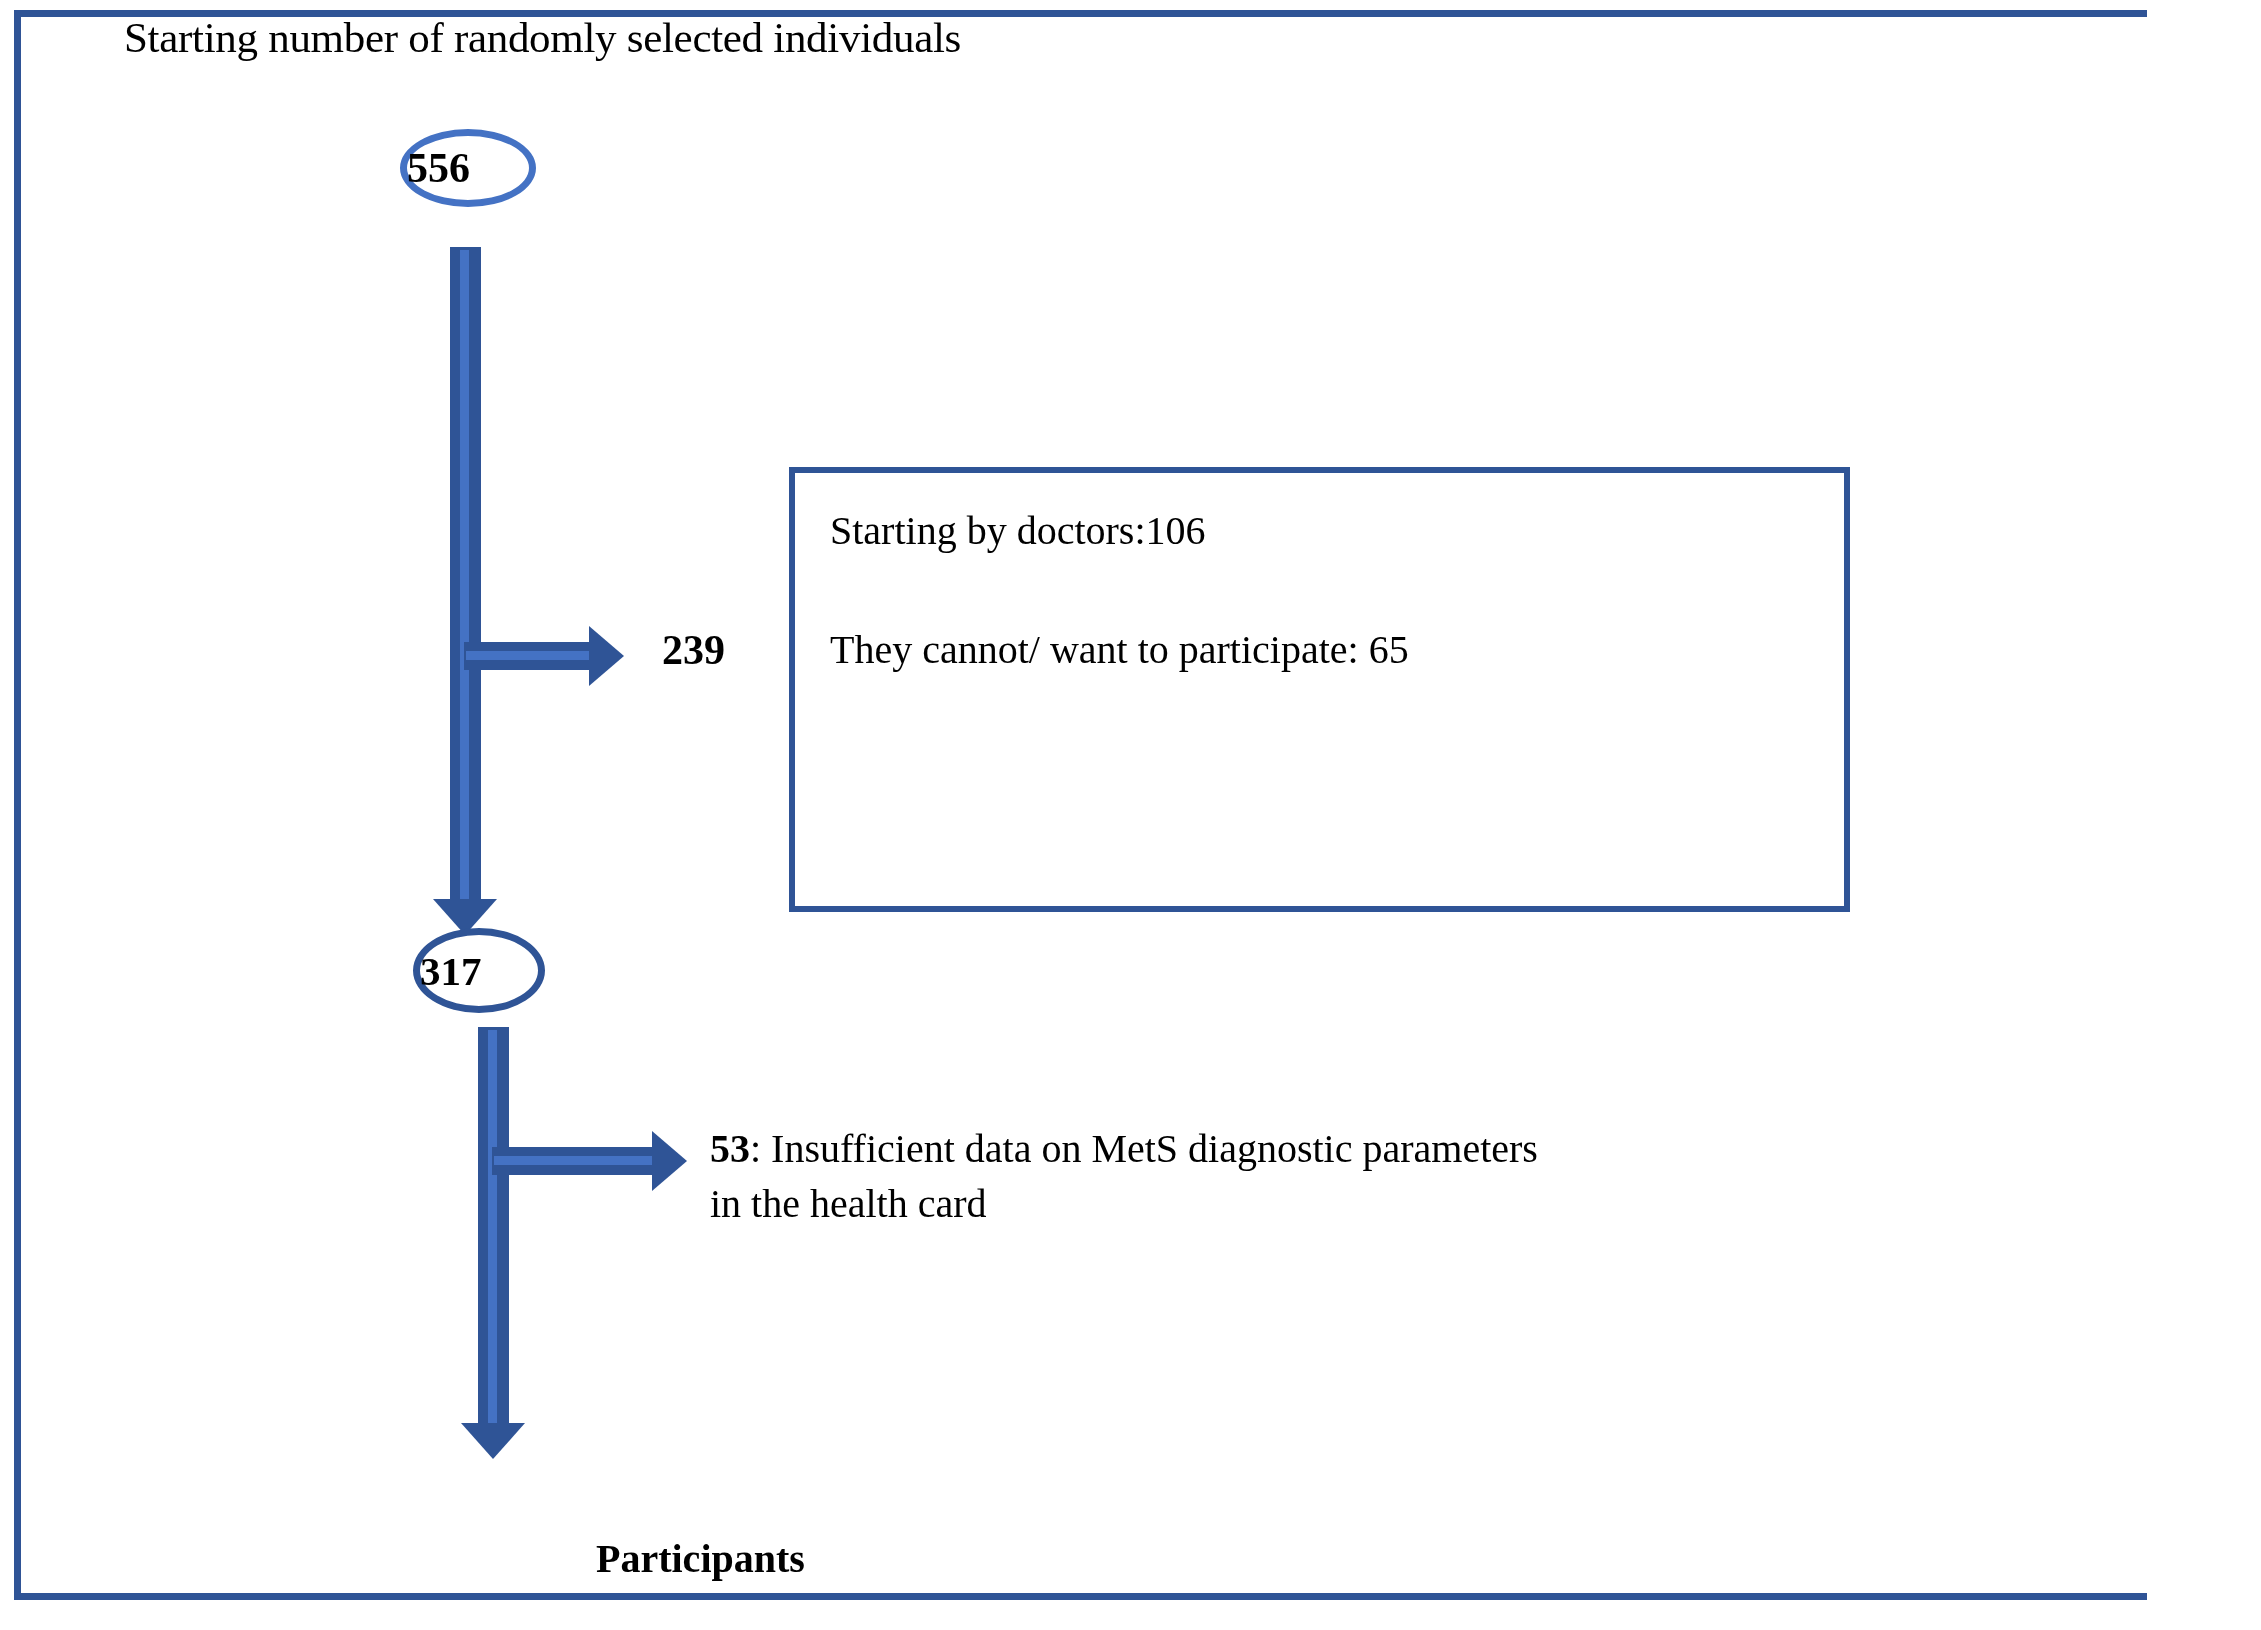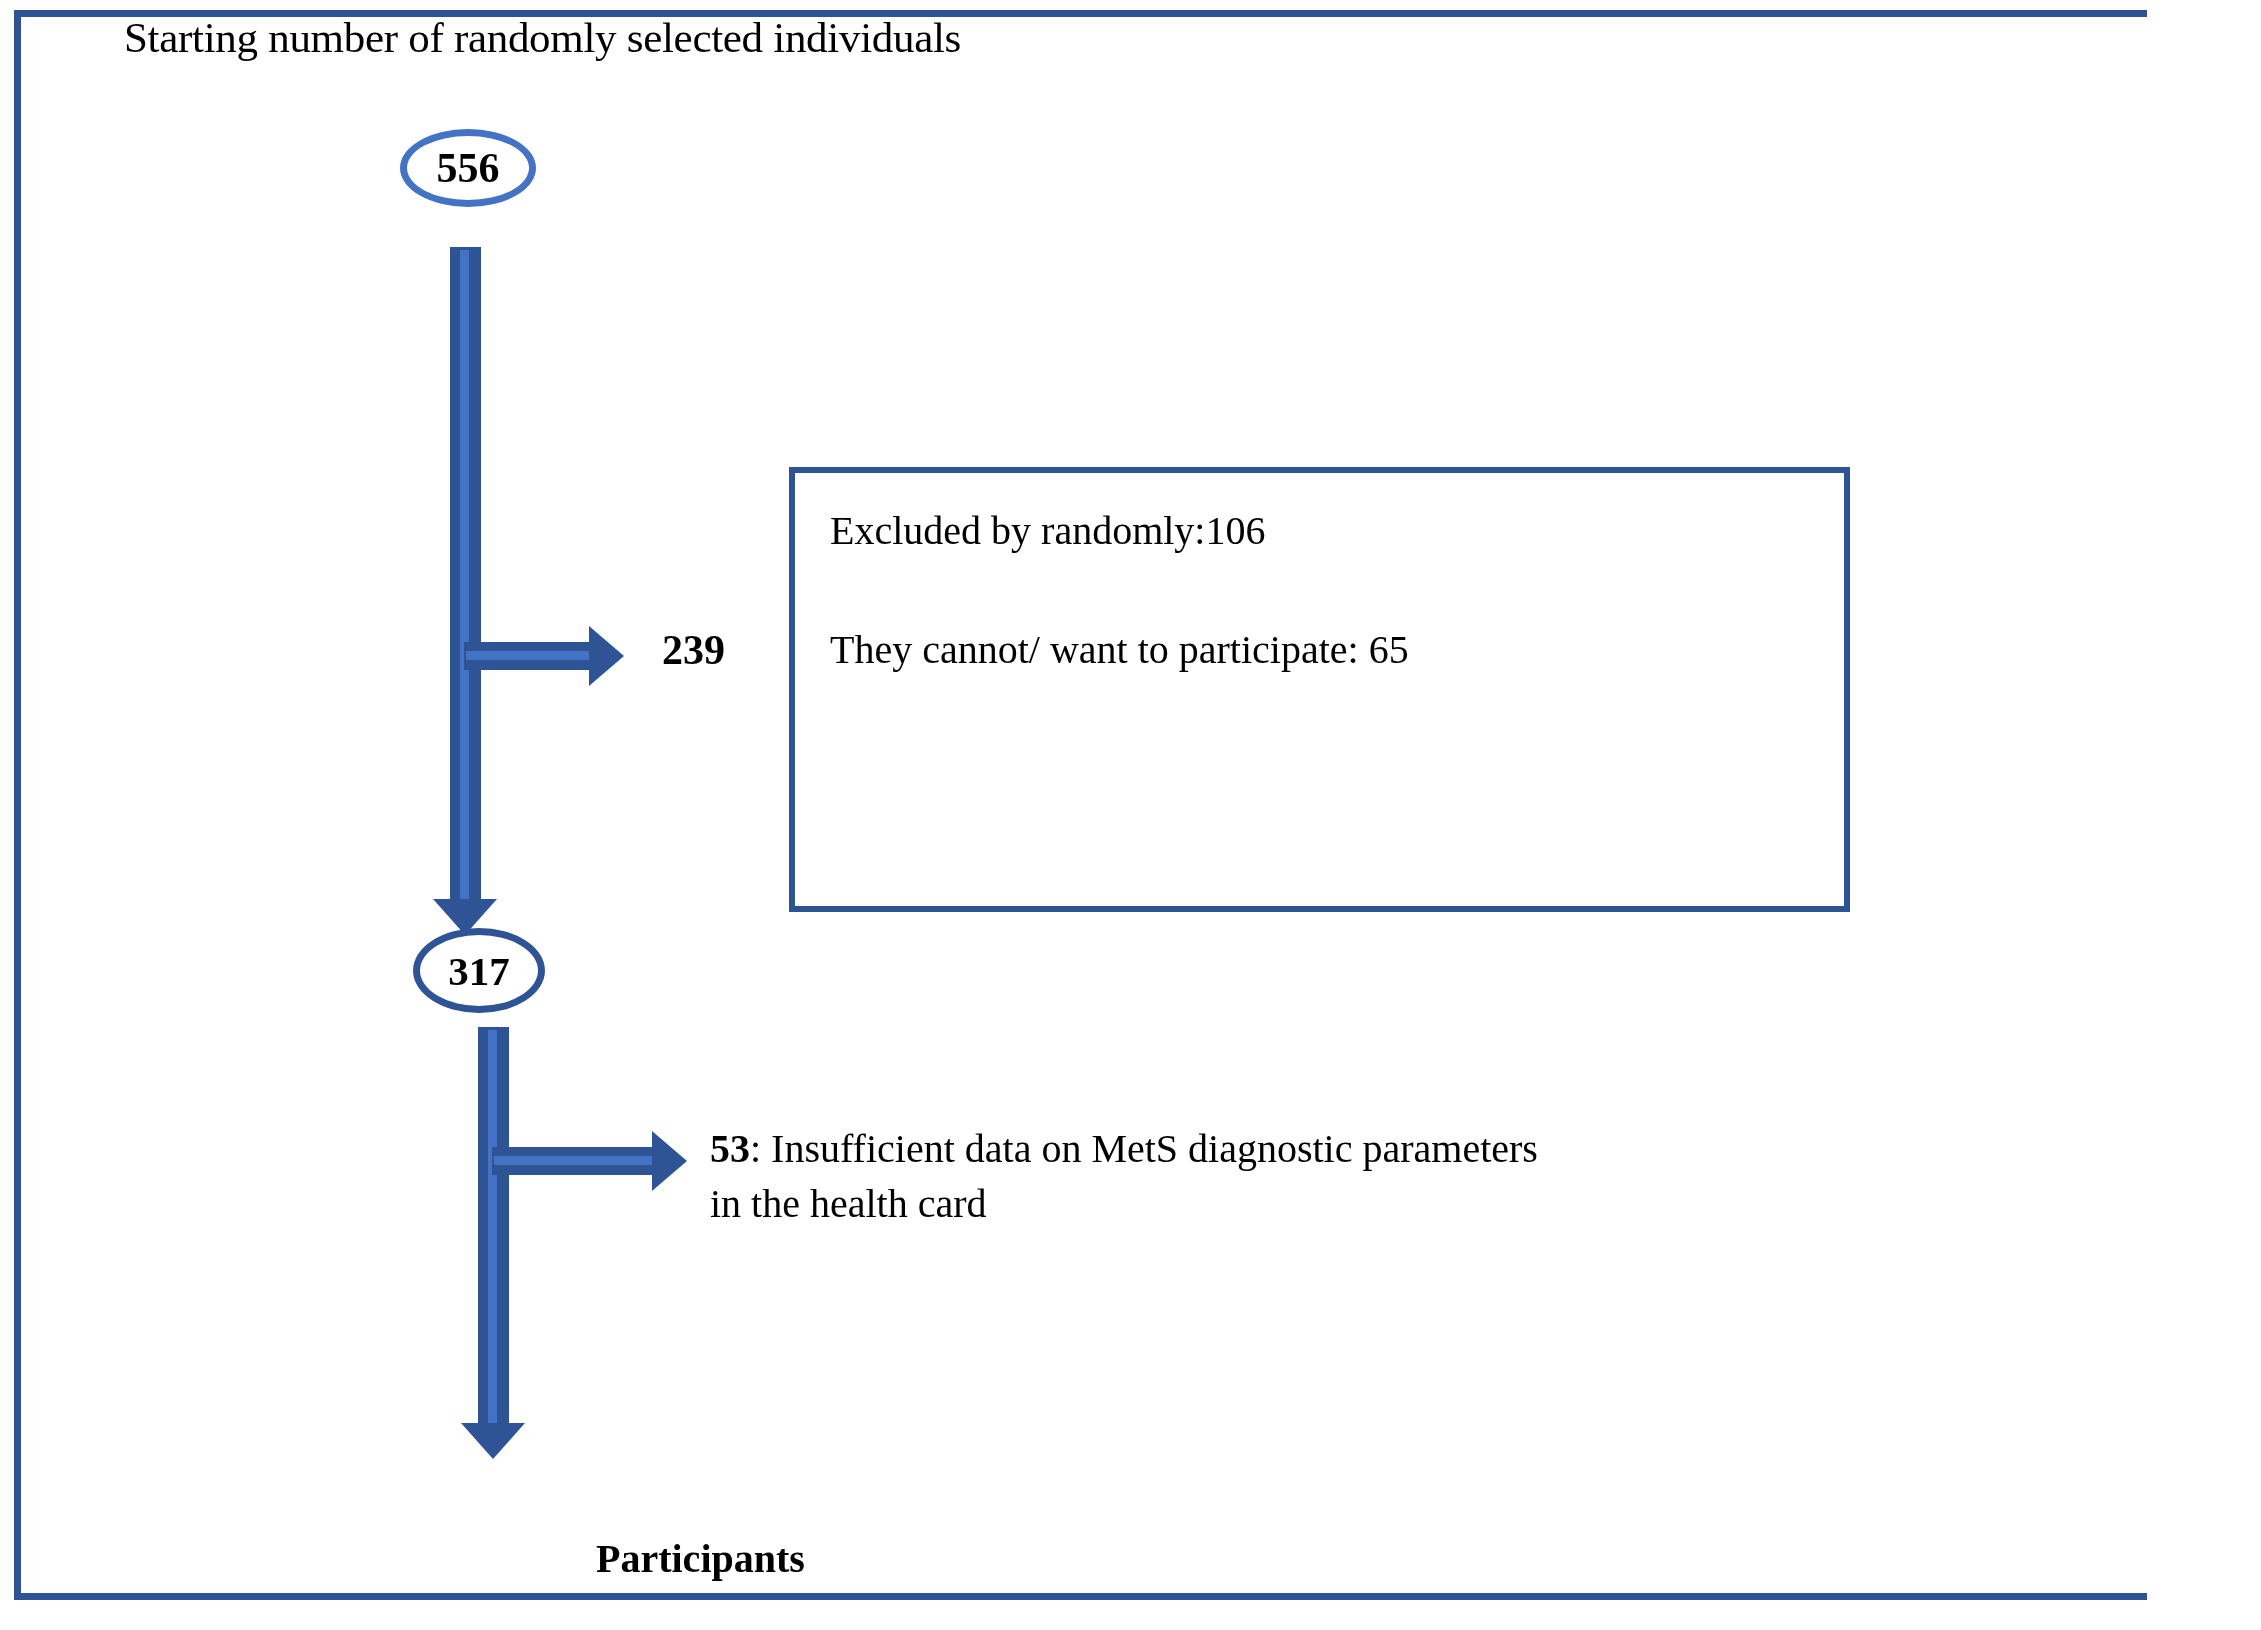--- a/index.html
+++ b/index.html
@@ -41,21 +41,21 @@
   }
 
   
   .node-ellipse {
     position: absolute;
     box-sizing: border-box;
     border-radius: 50%;
     background: #ffffff;
     display: flex;
     align-items: center;
-    justify-content: center;
+    justify-content: flex-start;
     font-weight: bold;
     color: #000000;
   }
   #node-556 {
     left: 400px;
     top: 129px;
     width: 136px;
     height: 78px;
     border: 7.6px solid #4472C4;
     font-size: 42px;
@@ -231,21 +231,21 @@
   </div>
 
   <div id="h-arrow-1" class="h-arrow">
     <div class="shaft"></div>
     <div class="head"></div>
   </div>
 
   <div id="label-239">239</div>
 
   <div id="exclusion-box">
-    <div class="box-line">Excluded by randomly:106</div>
+    <div class="box-line">Starting by doctors:106</div>
     <div class="box-line">They cannot/ want to participate: 65</div>
   </div>
 
   <div id="node-317" class="node-ellipse">
     <span>317</span>
   </div>
 
   <div id="v-arrow-2" class="v-arrow">
     <div class="shaft"></div>
     <div class="head"></div>

